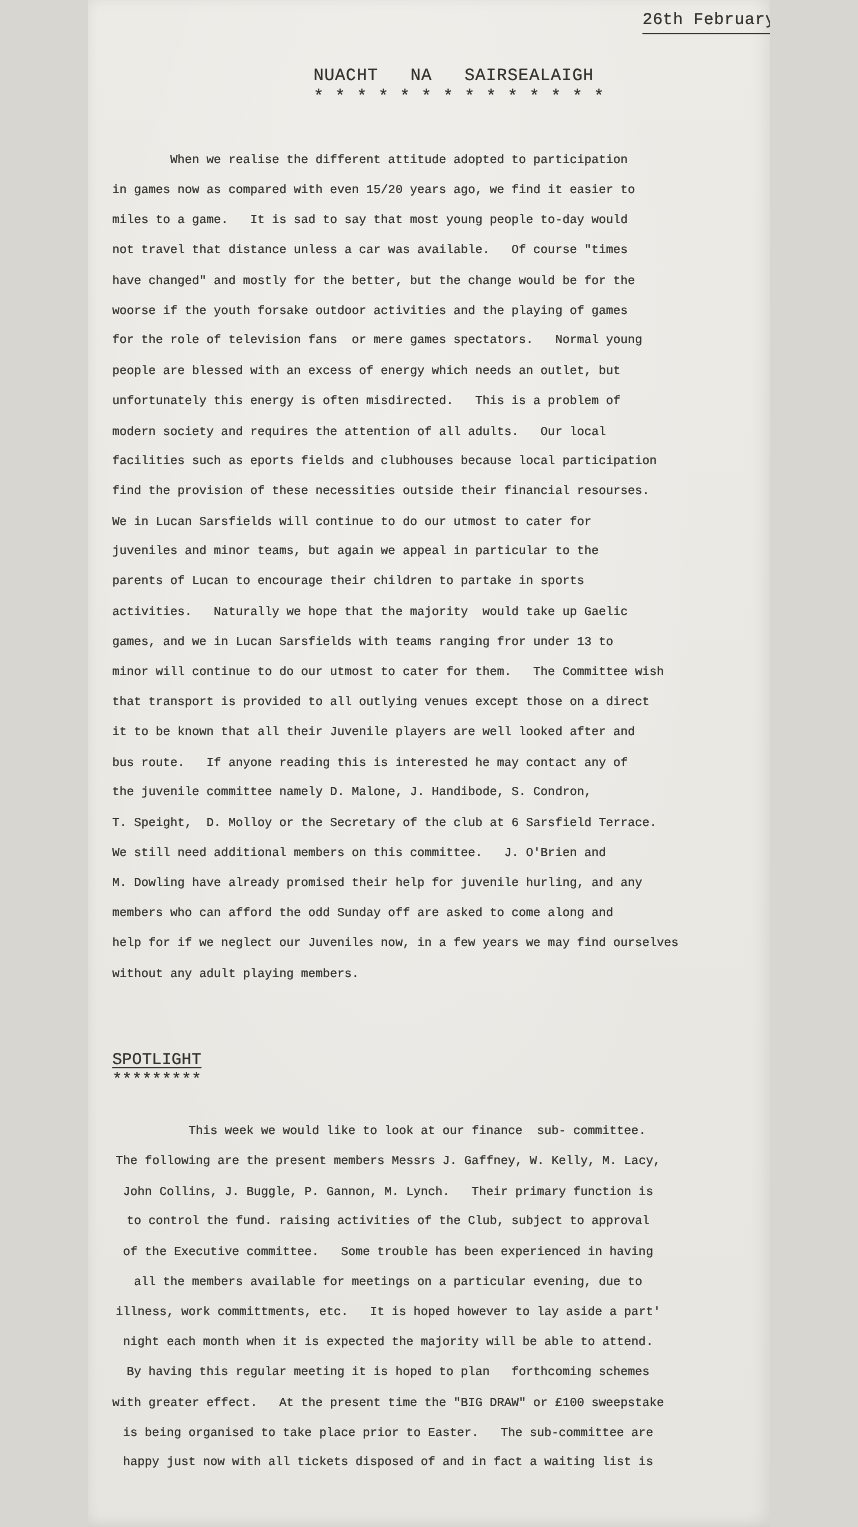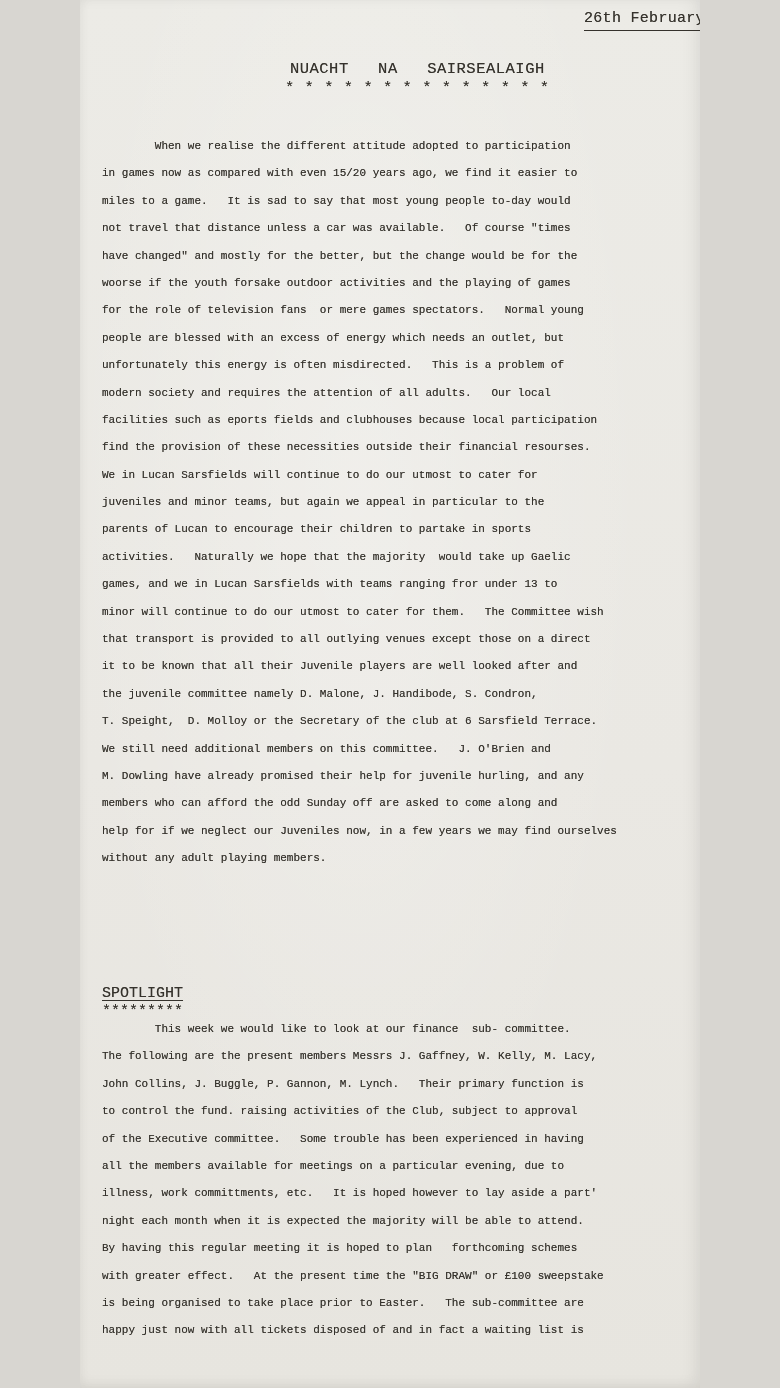--- a/index.html
+++ b/index.html
@@ -20,33 +20,33 @@
   .date-line {
     position: absolute;
     top: 10px;
     left: 504px;
     font-size: 15px;
     letter-spacing: 0.3px;
     border-bottom: 1.6px solid #35322c;
     padding-bottom: 3px;
     white-space: pre;
   }
-  .masthead { position: absolute; top: 60px; left: 205px; text-align: center; }
+  .masthead { position: absolute; top: 60px; left: 205px; }
   .masthead-title { font-size: 15.5px; white-space: pre; letter-spacing: 0.5px; }
   .masthead-asterisks { font-size: 15.5px; white-space: pre; margin-top: 1px; letter-spacing: 0.5px; }
   .body-block { position: absolute; left: 22px; }
   .body-editorial { top: 133px; }
-  .body-spotlight { top: 1016px; }
+  .body-spotlight { top: 1016px; text-align: center; }
   .line {
     white-space: pre;
     font-size: 11px;
     line-height: 27.4px;
     height: 27.4px;
   }
-  .spotlight-head { position: absolute; left: 22px; top: 984px; }
+  .spotlight-head { position: absolute; left: 22px; top: 954px; }
   .spotlight-title {
     font-size: 15px;
     line-height: 19px;
     text-decoration: underline;
     text-underline-offset: 3px;
     white-space: pre;
   }
   .spotlight-asterisks { font-size: 15px; line-height: 17px; white-space: pre; }
 </style>
 </head>
@@ -75,20 +75,21 @@
       <div class="line">facilities such as eports fields and clubhouses because local participation</div>
       <div class="line">find the provision of these necessities outside their financial resourses.</div>
       <div class="line">We in Lucan Sarsfields will continue to do our utmost to cater for</div>
       <div class="line">juveniles and minor teams, but again we appeal in particular to the</div>
       <div class="line">parents of Lucan to encourage their children to partake in sports</div>
       <div class="line">activities.   Naturally we hope that the majority  would take up Gaelic</div>
       <div class="line">games, and we in Lucan Sarsfields with teams ranging fror under 13 to</div>
       <div class="line">minor will continue to do our utmost to cater for them.   The Committee wish</div>
       <div class="line">that transport is provided to all outlying venues except those on a direct</div>
       <div class="line">it to be known that all their Juvenile players are well looked after and</div>
+      <div class="line">bus route.   If anyone reading this is interested he may contact any of</div>
       <div class="line">the juvenile committee namely D. Malone, J. Handibode, S. Condron,</div>
       <div class="line">T. Speight,  D. Molloy or the Secretary of the club at 6 Sarsfield Terrace.</div>
       <div class="line">We still need additional members on this committee.   J. O'Brien and</div>
       <div class="line">M. Dowling have already promised their help for juvenile hurling, and any</div>
       <div class="line">members who can afford the odd Sunday off are asked to come along and</div>
       <div class="line">help for if we neglect our Juveniles now, in a few years we may find ourselves</div>
       <div class="line">without any adult playing members.</div>
     </div>
 
   <div class="spotlight-head">

